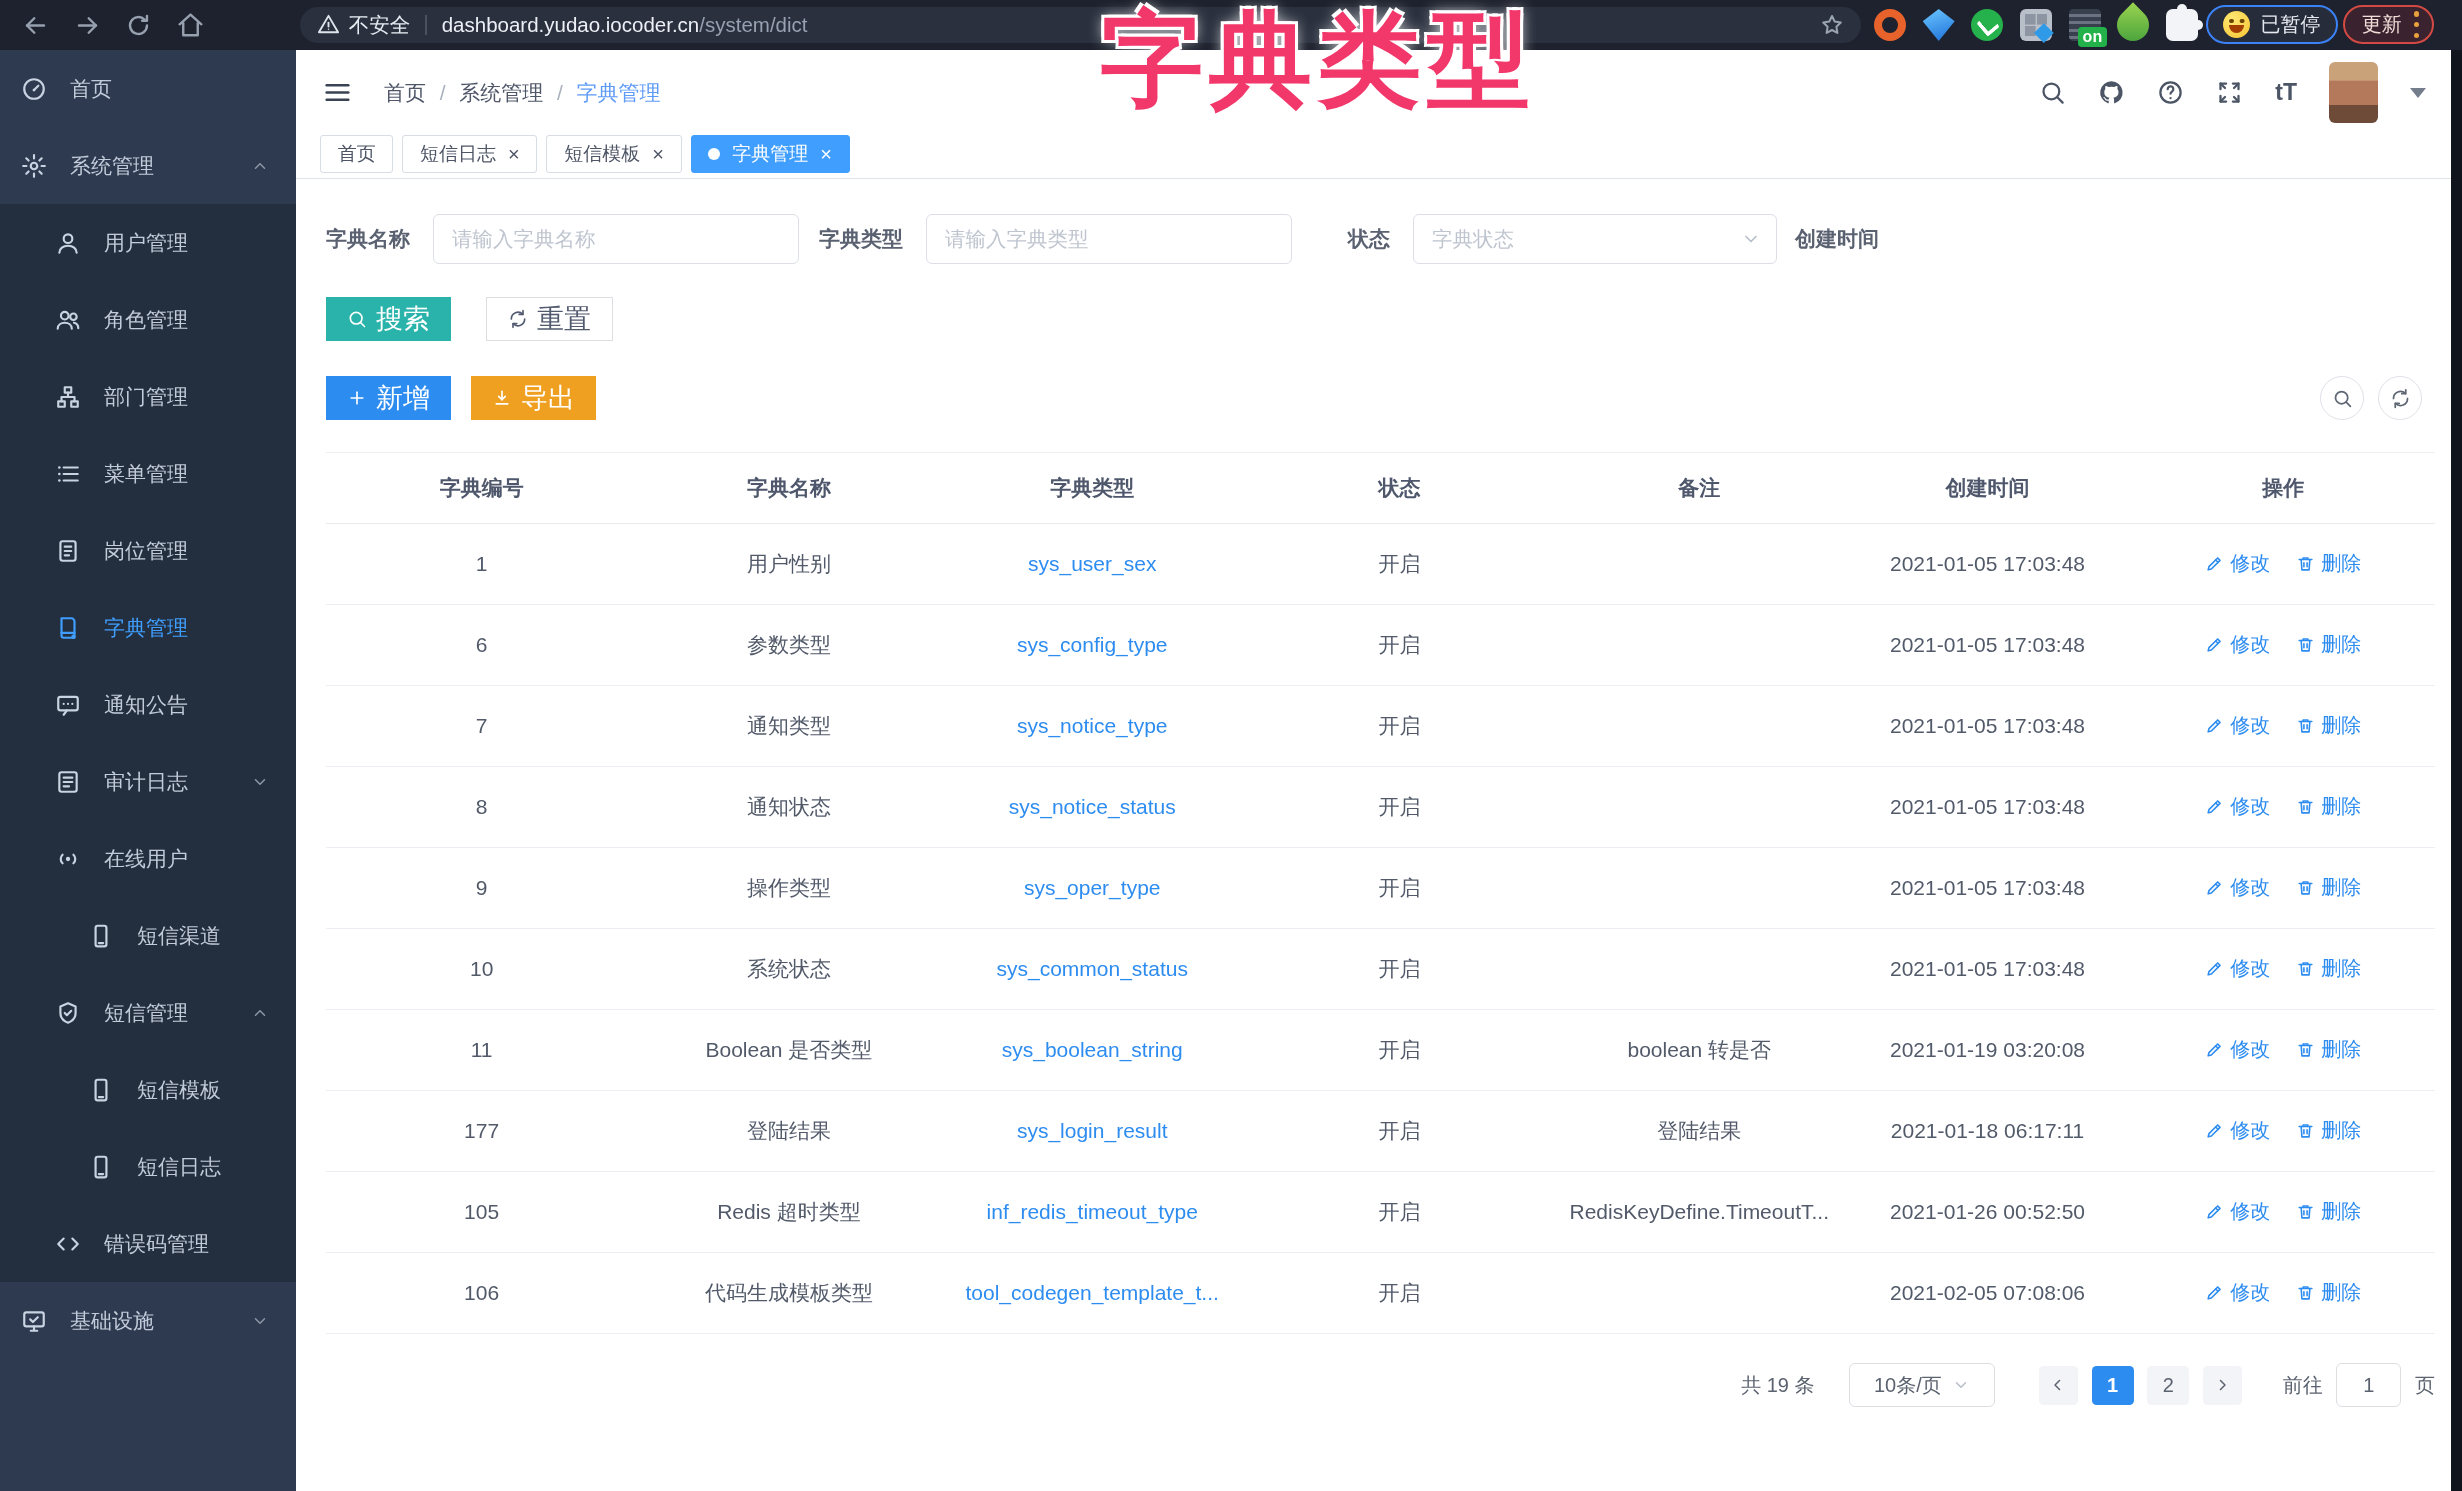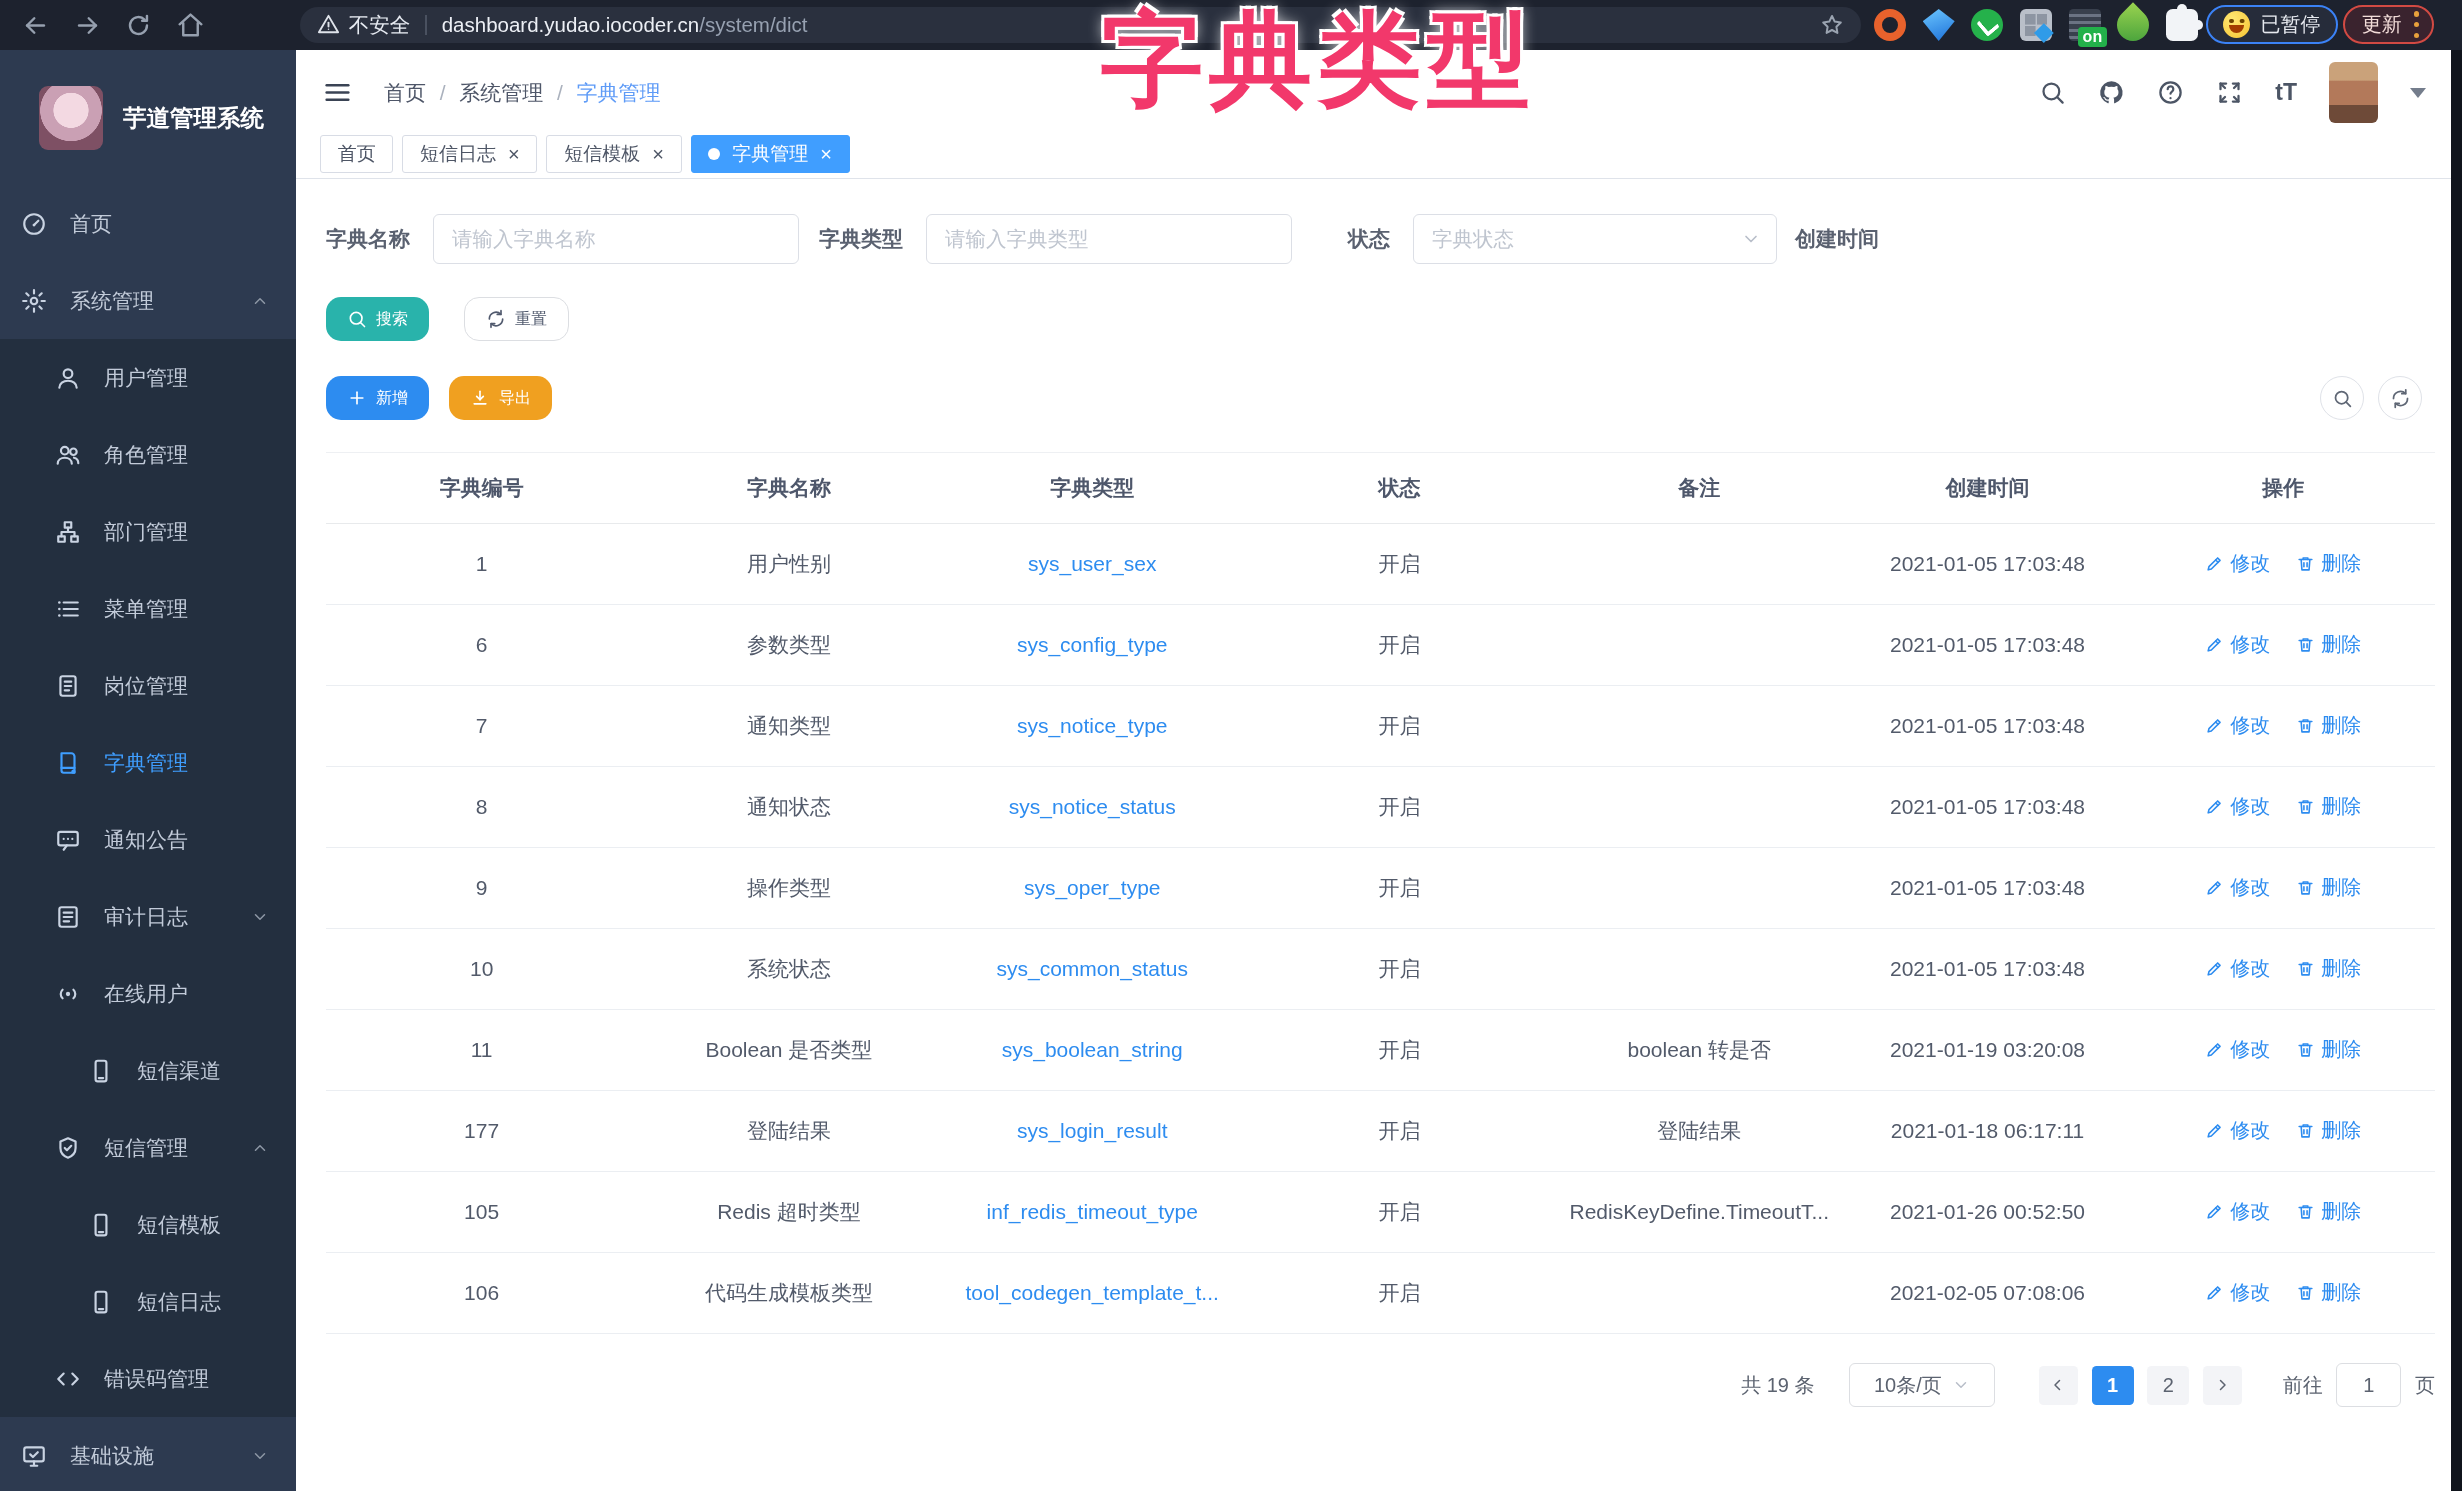--- a/index.html
+++ b/index.html
@@ -114,22 +114,22 @@
   .finput::placeholder { color:#bfc5cf; }
   .fselect { height:50px; width:364px; border:1.5px solid #dcdfe6; border-radius:6px; display:flex; align-items:center;
              padding:0 15px 0 18px; color:#bfc5cf; font-size:20.5px; cursor:pointer; background:#fff; }
   .fselect .chev2 { margin-left:auto; width:20px; height:20px; color:#b8bec9; }
   .fdate { height:50px; width:366px; border:1.5px solid #dcdfe6; border-radius:6px; display:flex; align-items:center;
            padding:0 15px; color:#bfc5cf; font-size:20.5px; gap:15px; background:#fff; cursor:pointer; }
   .fdate .cal { width:23px; height:23px; color:#b9bfca; }
   .fdate .sep { color:#8a919f; }
 
   
-  .btn { height:44px; border-radius:15px; border:none; display:inline-flex; align-items:center; gap:9px;
-         font-size:16px; padding:0 21px; cursor:pointer; font-family:inherit; }
+  .btn { height:44px; border-radius:0; border:none; display:inline-flex; align-items:center; gap:9px;
+         font-size:27px; padding:0 21px; cursor:pointer; font-family:inherit; }
   .btn .bico { width:20px; height:20px; }
   .btn-teal { background:#29b3ab; color:#fff; }
   .btn-plain { background:#fff; color:#515a6e; border:1.5px solid #dcdee2; }
   .btn-blue { background:#2d8cf0; color:#fff; }
   .btn-amber { background:#f0a020; color:#fff; }
   .row-search { margin-top:33px; display:flex; gap:35px; }
   .row-actions { margin-top:35px; display:flex; gap:20px; position:relative; }
   .tools { position:absolute; right:30px; top:0; display:flex; gap:13.7px; }
   .circle-btn { width:44px; height:44px; border-radius:50%; border:1.5px solid #dfe2e8; background:#fff;
                 display:flex; align-items:center; justify-content:center; cursor:pointer; }
@@ -231,24 +231,20 @@
       </span>
   </div>
 </div>
 
 <div class="annotation">字典类型</div>
 <div class="right-edge"></div>
 
 <div class="app">
 
   <aside class="sidebar">
-    <div class="logo-row">
-      <span class="logo-img"></span>
-      <span class="logo-title">芋道管理系统</span>
-    </div>
     <nav id="menu">
         <div class="menu-item l0">
           <span class="icon mi">
             <svg viewBox="0 0 24 24" fill="none" stroke="currentColor" stroke-width="2" stroke-linecap="round" stroke-linejoin="round">
               <circle cx="12" cy="12" r="9"></circle>
               <path d="M12 13l4-4"></path>
               <circle cx="12" cy="13" r="1.3" fill="currentColor" stroke="none"></circle>
             </svg>
           </span>
           <span>首页</span>

